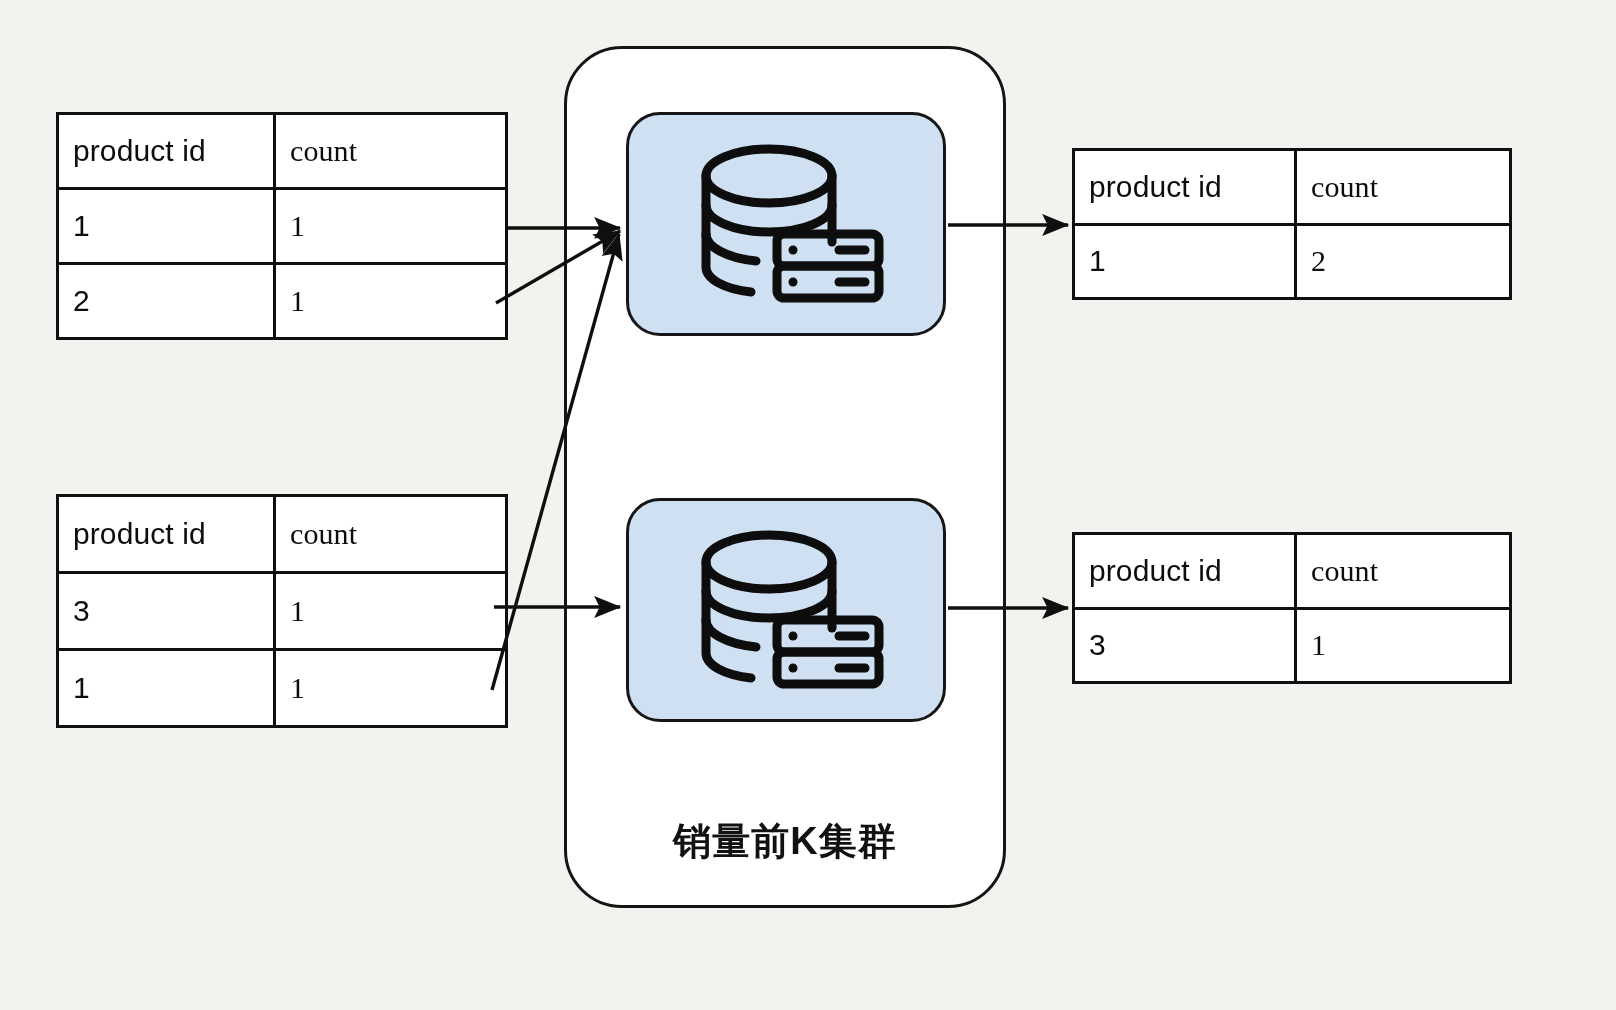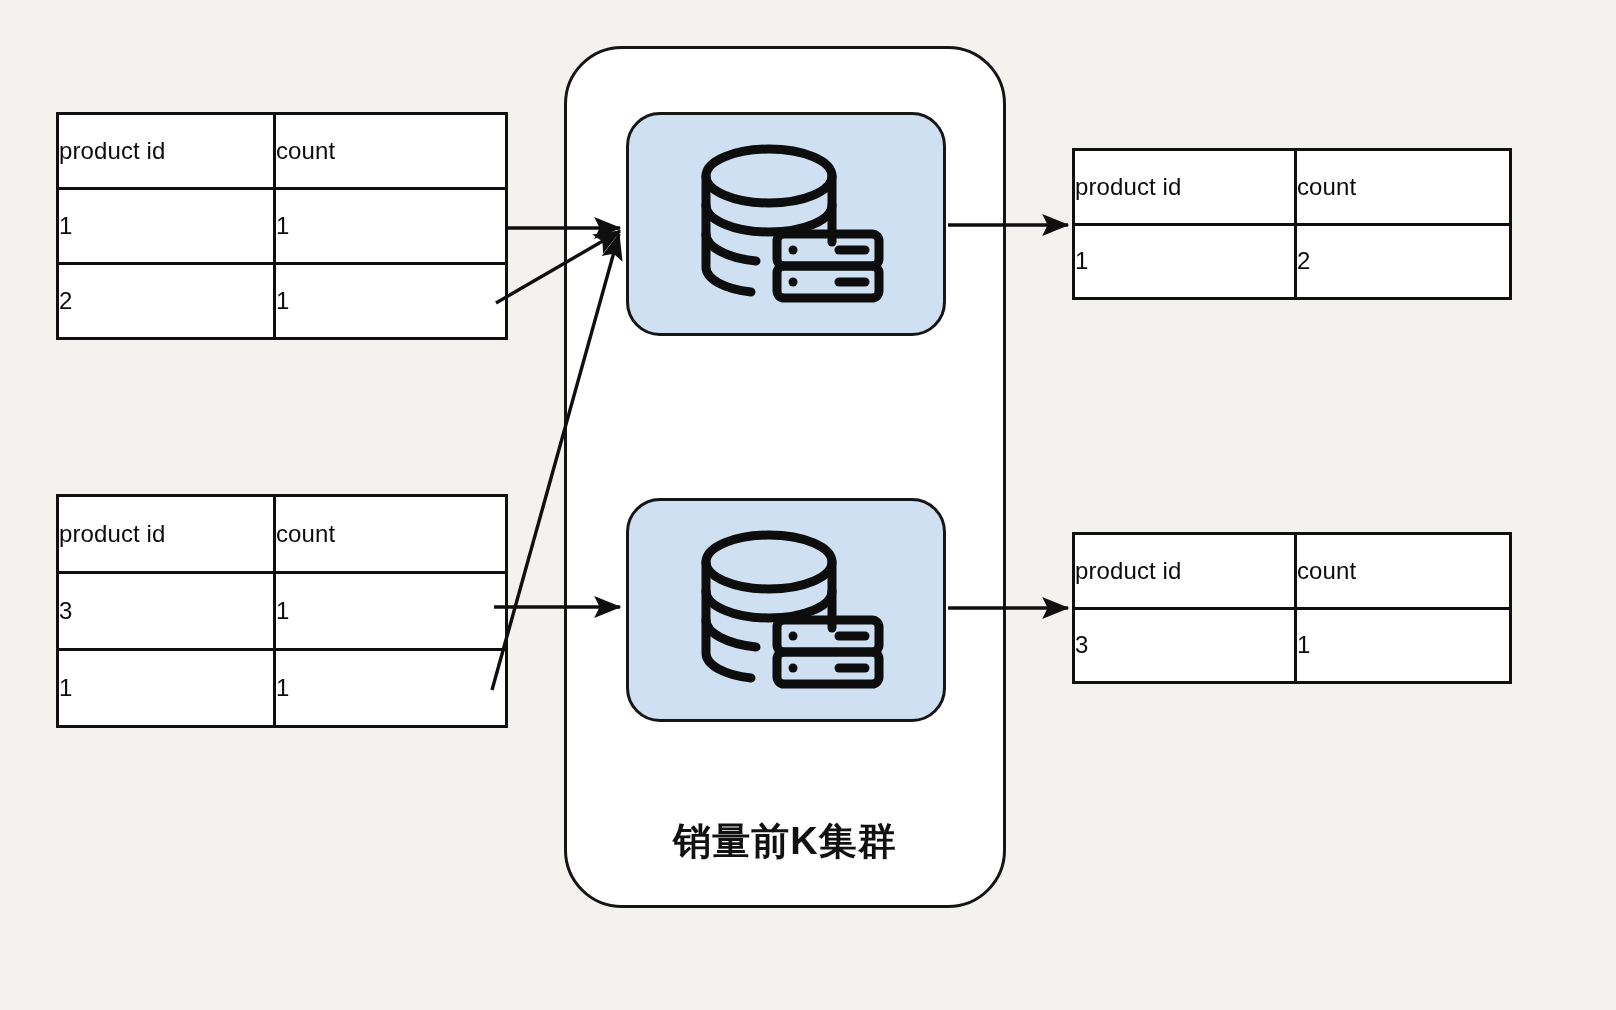--- a/index.html
+++ b/index.html
@@ -34,27 +34,28 @@
     flex: 1 1 0;
     box-sizing: border-box;
   }
   .kv-row + .kv-row {
     border-top: 3px solid #0f0f0f;
   }
   .kv-cell {
     box-sizing: border-box;
     display: flex;
     align-items: center;
-    font-size: 24px;
+    padding-left: 14px;
+    font-size: 30px;
     color: #0d0d0d;
     letter-spacing: 0.1px;
     white-space: nowrap;
   }
   .kv-cell.c0 { width: 217px; border-right: 3px solid #0f0f0f; }
-  .kv-cell.c1 { flex: 1 1 auto; }
+  .kv-cell.c1 { flex: 1 1 auto; font-family: Liberation Serif, serif; }
 
   
   #table-source-1 { left: 56px;  top: 112px; width: 452px; height: 228px; }
   #table-source-2 { left: 56px;  top: 494px; width: 452px; height: 234px; }
 
   
   #table-result-1 { left: 1072px; top: 148px; width: 440px; height: 152px; }
   #table-result-2 { left: 1072px; top: 532px; width: 440px; height: 152px; }
   #table-result-1 .kv-cell.c0,
   #table-result-2 .kv-cell.c0 { width: 222px; }

